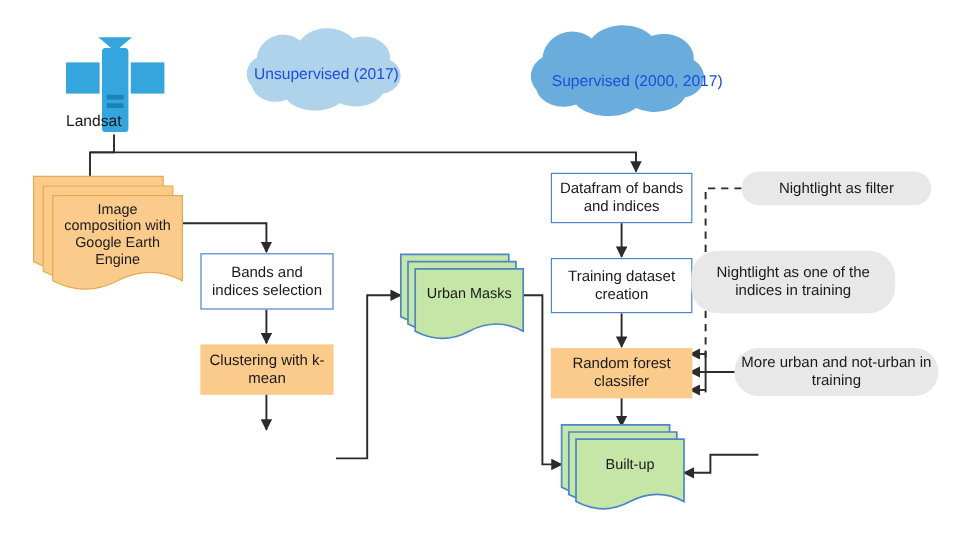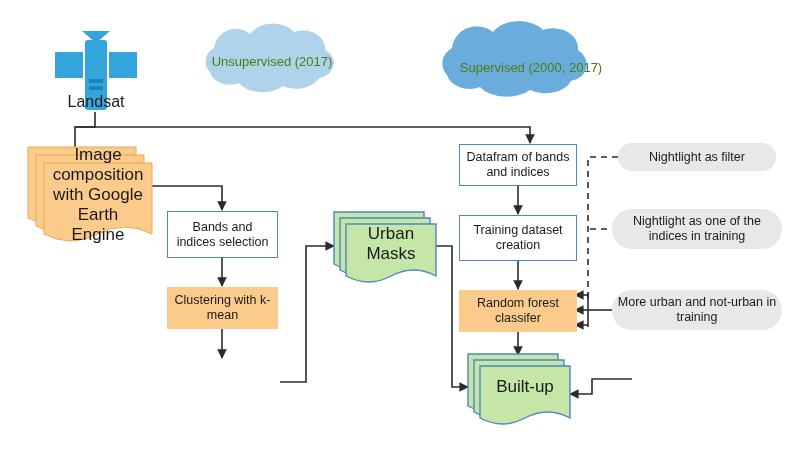--- a/index.html
+++ b/index.html
@@ -17,29 +17,29 @@
   .node{position:absolute;box-sizing:border-box;display:flex;align-items:center;
         justify-content:center;text-align:center;line-height:1.18;}
   .node .lbl{display:block;padding:0 4px;}
 
   
   .box{background:#ffffff;border:1.5px solid #4a86c8;font-size:12.5px;}
   
   .orange{background:#fbcb8c;border:none;font-size:12.5px;}
 
   
-  .doctext{background:transparent;border:none;font-size:17px;}
+  .doctext{background:transparent;border:none;font-size:12px;}
 
   
   .pill{background:#e8e8e8;border:none;border-radius:22px;font-size:12.5px;color:#1a1a1a;}
 
   
-  .cloudlabel{background:transparent;border:none;font-size:13px;color:#4d7c0f;}
+  .cloudlabel{background:transparent;border:none;font-size:13px;color:#1d4ed8;}
 
-  .caption{position:absolute;font-size:16px;color:#1a1a1a;text-align:center;}
+  .caption{position:absolute;font-size:13px;color:#1a1a1a;}
 </style>
 </head>
 <body>
 
 <div id="canvas">
 
   <svg class="layer" id="edges" viewBox="0 0 800 454">
     <defs>
       <marker id="ah" viewBox="0 0 10 10" refX="9" refY="5" markerWidth="6" markerHeight="6" orient="auto-start-reverse">
         <path d="M 0 0 L 10 5 L 0 10 z" fill="#2b2b2b"></path>
@@ -176,21 +176,21 @@
 
     <div class="node doctext" style="left:482px;top:372px;width:86px;height:30px;">
       <span class="lbl">Built-up</span>
     </div>
 
 
     <div class="node pill" style="left:618px;top:143px;width:158px;height:28px;text-align:right;">
       <span class="lbl">Nightlight as filter</span>
     </div>
 
-    <div class="node pill" style="left:612px;top:209px;width:170px;height:40px;">
+    <div class="node pill" style="left:576px;top:209px;width:170px;height:52px;">
       <span class="lbl">Nightlight as one of the indices in training</span>
     </div>
 
     <div class="node pill" style="left:612px;top:290px;width:170px;height:40px;">
       <span class="lbl">More urban and not-urban in training</span>
     </div>
 
   </div>
 </div>
 

